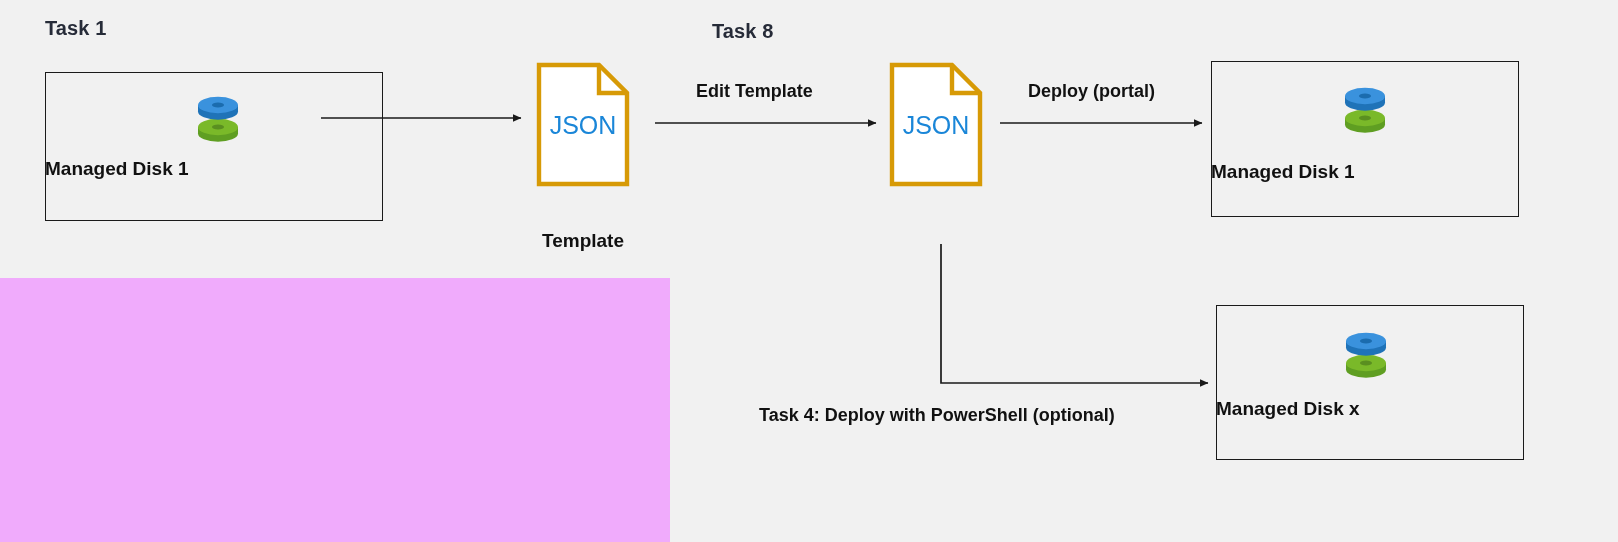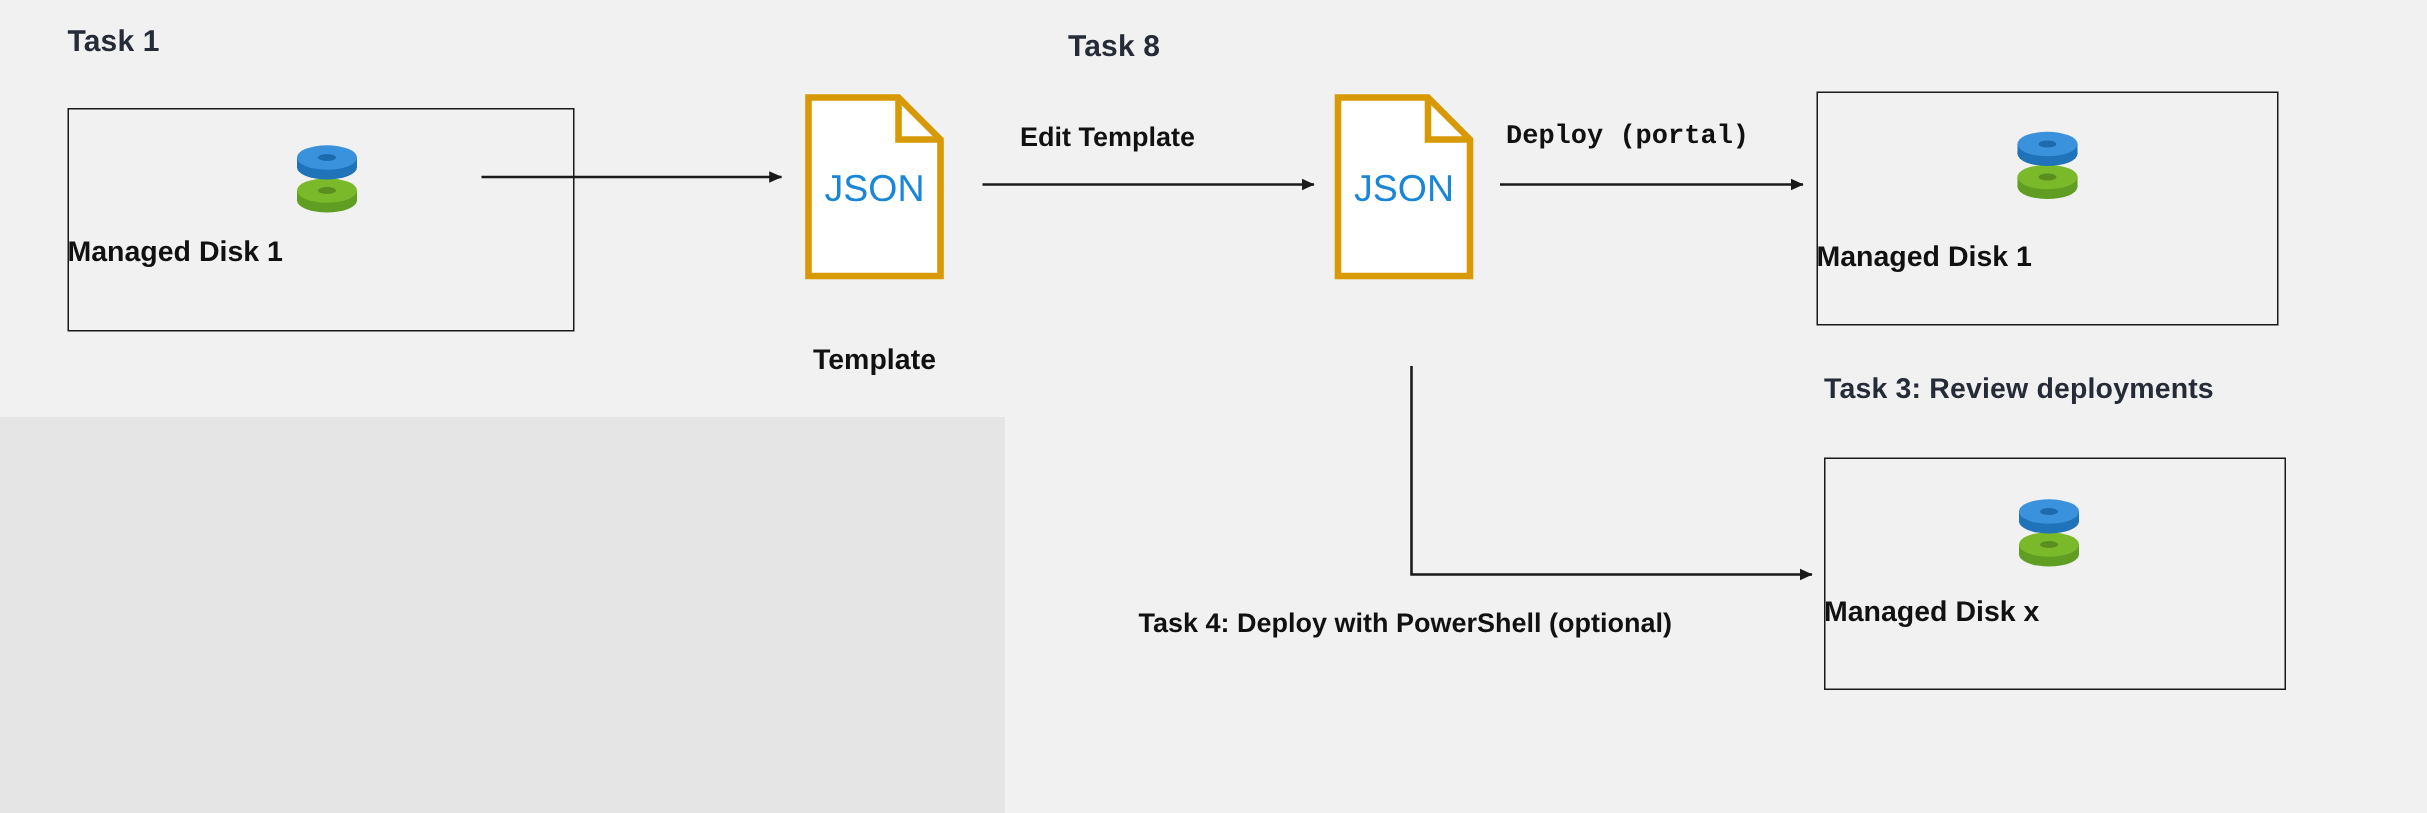--- a/index.html
+++ b/index.html
@@ -7,21 +7,21 @@
     padding: 0;
     background: #ffffff;
   }
   body {
     font-family: "Liberation Sans", sans-serif;
   }
   #canvas {
     position: relative;
     width: 1618px;
     height: 542px;
-    background: #e5e5e5;
+    background: #f0abfc;
     overflow: hidden;
   }
   .panel {
     position: absolute;
     background: #f1f1f1;
   }
   #panel-left  { left: 0px;   top: 0px; width: 670px; height: 278px; }
   #panel-right { left: 670px; top: 0px; width: 948px; height: 542px; }
 
   .task-label {
@@ -86,22 +86,22 @@
   #cap-template     { left: 493px; top: 206px; width: 180px; }
   #cap-new-template { left: 845px; top: 203px; width: 180px; }
 
   .edge-label {
     position: absolute;
     font-size: 18px;
     font-weight: bold;
     color: #111111;
     white-space: nowrap;
   }
-  #lbl-edit-template { left: 680px; top: 81px; }
-  #lbl-deploy-portal { left: 1004px; top: 81px; font-family: Liberation Mono, monospace; }
+  #lbl-edit-template { left: 696px; top: 81px; }
+  #lbl-deploy-portal { left: 1028px; top: 81px; }
 
   .opt-tasks {
     position: absolute;
     left: 723px;
     top: 403px;
     font-size: 18px;
     font-weight: bold;
     color: #111111;
     line-height: 1.42;
     white-space: nowrap;
@@ -137,21 +137,20 @@
 
     <line x1="655" y1="123" x2="876" y2="123" stroke="#1a1a1a" stroke-width="1.7" marker-end="url(#arrowhead)"></line>
 
     <line x1="1000" y1="123" x2="1202" y2="123" stroke="#1a1a1a" stroke-width="1.7" marker-end="url(#arrowhead)"></line>
 
     <polyline points="941,244 941,383 1208,383" fill="none" stroke="#1a1a1a" stroke-width="1.7" marker-end="url(#arrowhead)"></polyline>
   </svg>
 
   <div class="task-label" id="task1-label">Task 1</div>
   <div class="task-label" id="task2-label">Task 8</div>
-  <div class="task-label" id="task3-label">Task 3: Review deployments</div>
 
   <div class="disk-box" id="box-md1-left"></div>
   <div class="disk-icon" id="icon-md1-left">
     <svg viewBox="0 0 56 52" xmlns="http://www.w3.org/2000/svg">
 
       <ellipse cx="28" cy="40.5" rx="20" ry="8.2" fill="#5f9e22"></ellipse>
       <rect x="8" y="34" width="40" height="6.5" fill="#5f9e22"></rect>
       <ellipse cx="28" cy="34" rx="20" ry="8.2" fill="#7ab929"></ellipse>
       <ellipse cx="28" cy="34" rx="6" ry="2.4" fill="#5a8f20"></ellipse>
 

